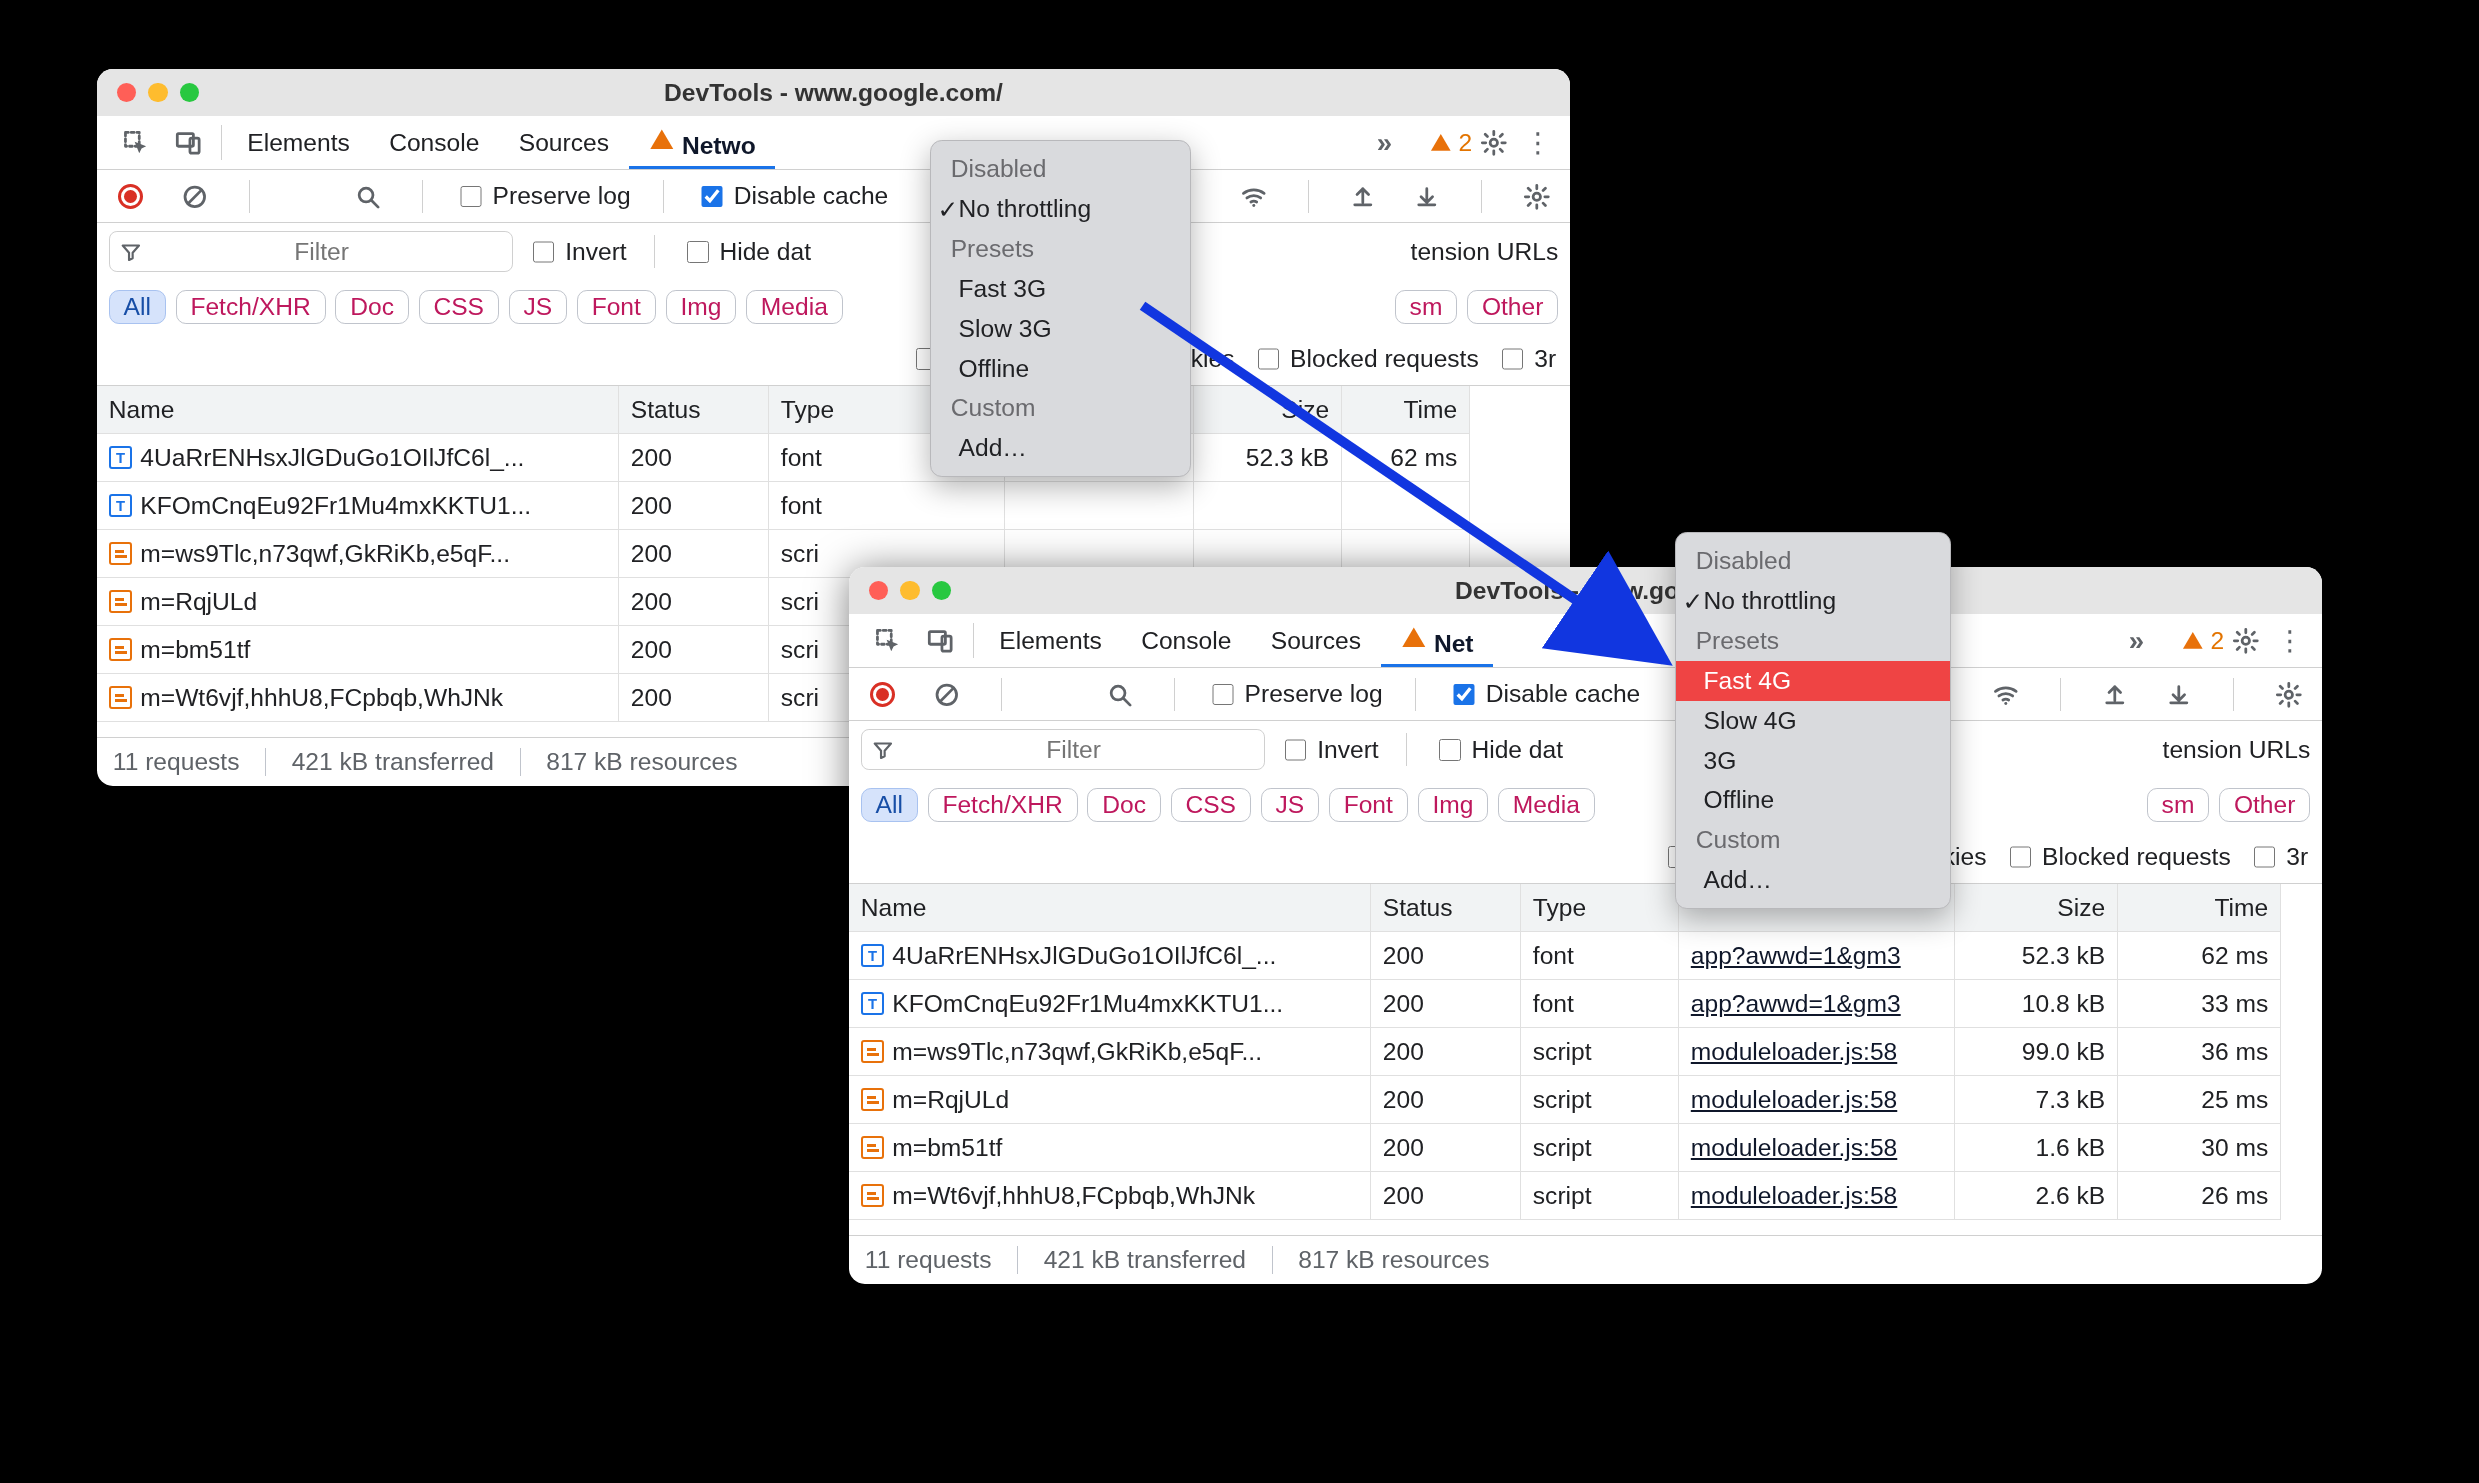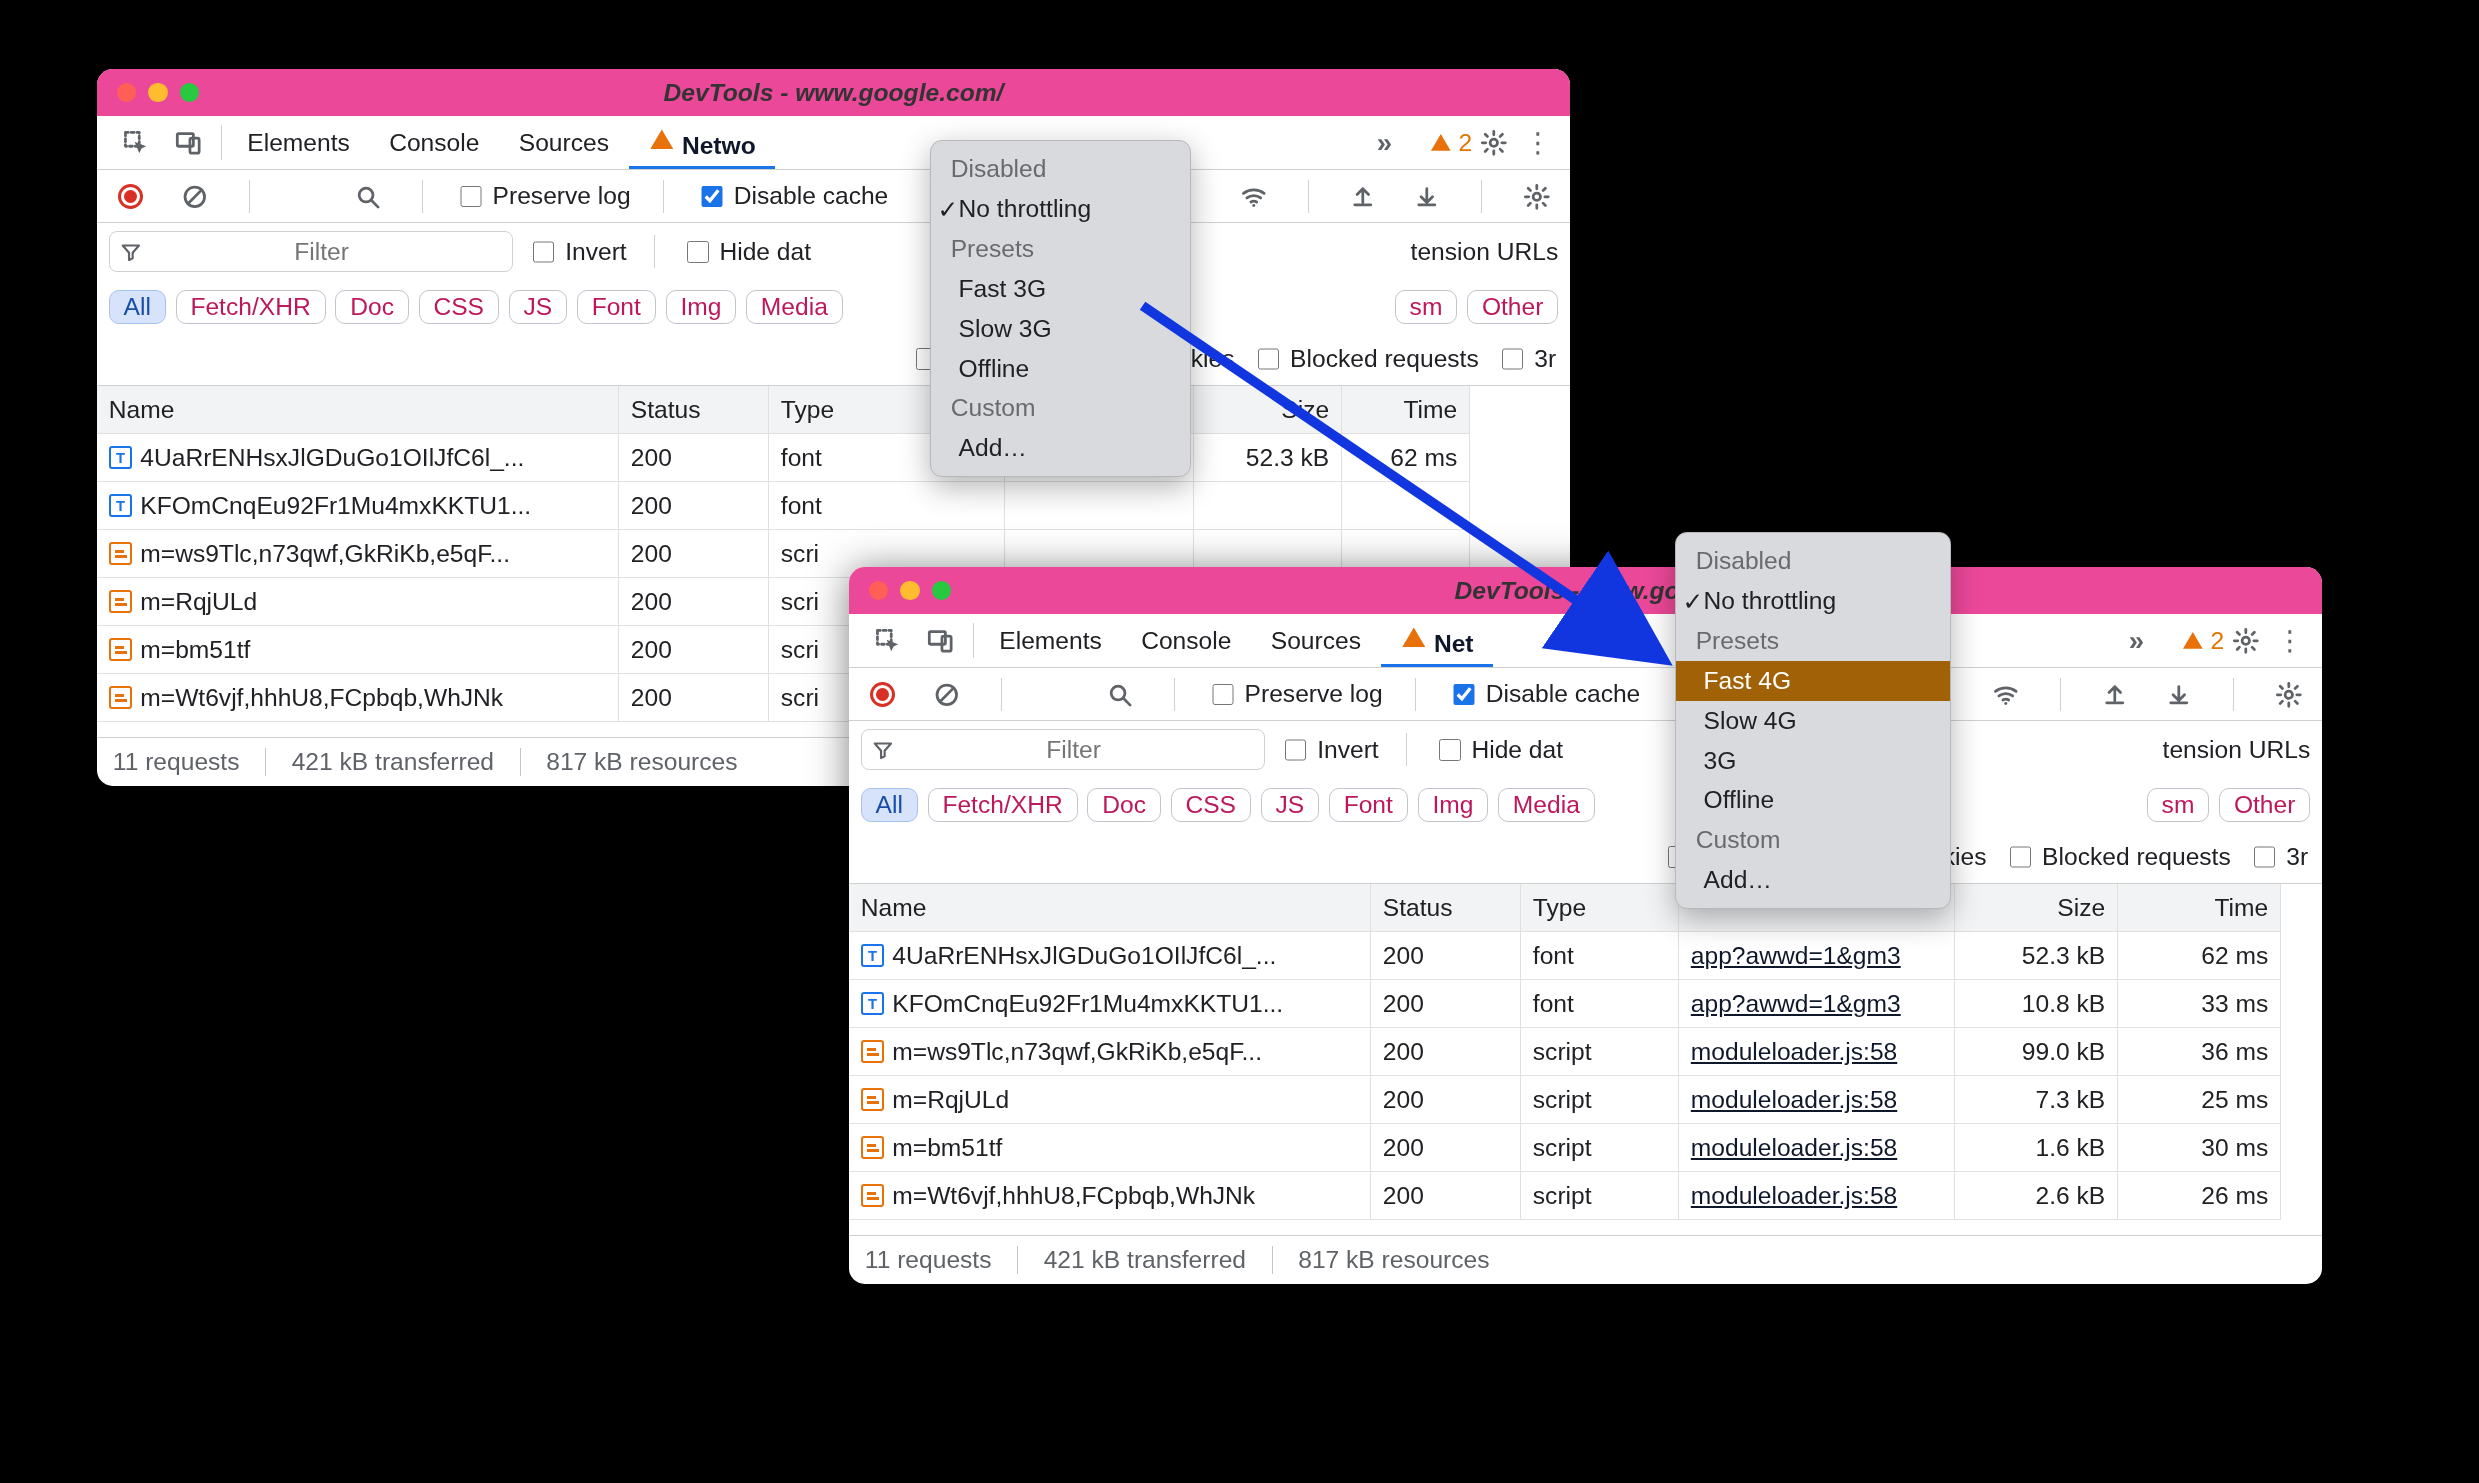--- a/index.html
+++ b/index.html
@@ -14,23 +14,22 @@
   .window {
     position: absolute;
     background: #fff;
     border-radius: 15.8px;
     box-shadow: 0 3.9px 39px rgba(0,0,0,0.5);
     overflow: hidden;
   }
   .titlebar {
     display: flex; align-items: center;
     height: 47px;
-    background: #ec4899;
+    background: #e5e5e5;
     position: relative;
-    font-style: italic;
   }
   .traffic { display: flex; gap: 11.8px; padding-left: 19.7px; }
   .dot { width: 19.7px; height: 19.7px; border-radius: 50%; }
   .dot.red { background: #ff5f57; }
   .dot.yellow { background: #febc2e; }
   .dot.green { background: #28c840; }
   .titlebar .title {
     position: absolute; left: 0; right: 0;
     text-align: center;
     font-weight: 600;
@@ -151,21 +150,21 @@
     color:#6a6a6e; padding: 5.9px 19.7px;
   }
   .dropdown .item {
     display:flex; align-items:center;
     padding: 5.9px 21.7px 5.9px 27.6px; cursor:pointer; color:#202124;
   }
   .dropdown .item .check {
     width: 21.7px; display:inline-block; margin-left:-21.7px; text-align:center;
   }
   .dropdown .item.hl {
-    background:#a16207; color:#fff;
+    background:#ef4444; color:#fff;
   }
   .arrow { position: absolute; z-index: 60; pointer-events:none; }
   .kebab { font-size: 27.6px; letter-spacing: -2px; }
   .db-chev { font-size: 27.6px; font-weight: 600; color:#5f6368; }
   
   svg.ico { width:27.6px; height:27.6px; stroke:#5f6368; fill:none; stroke-width:2.4; stroke-linecap:round; stroke-linejoin:round; }
   svg.ico.blue { stroke:#1a73e8; }
   svg.ico.orange { fill:#e8710a; stroke:none; }
 </style>
 </head>

